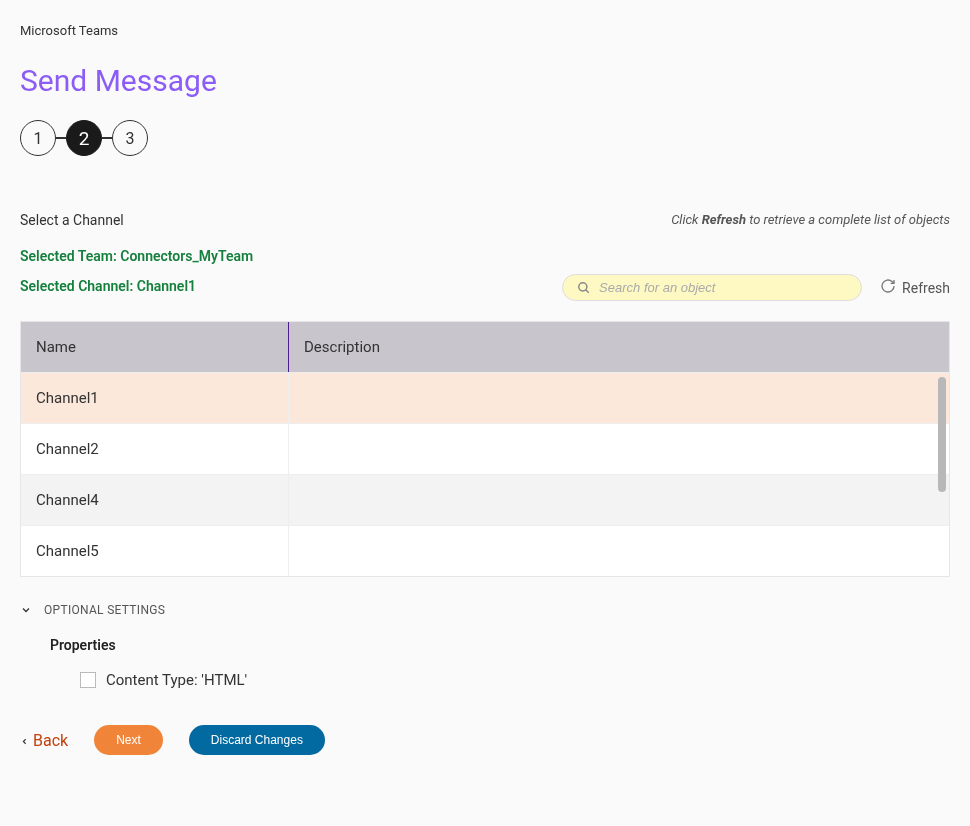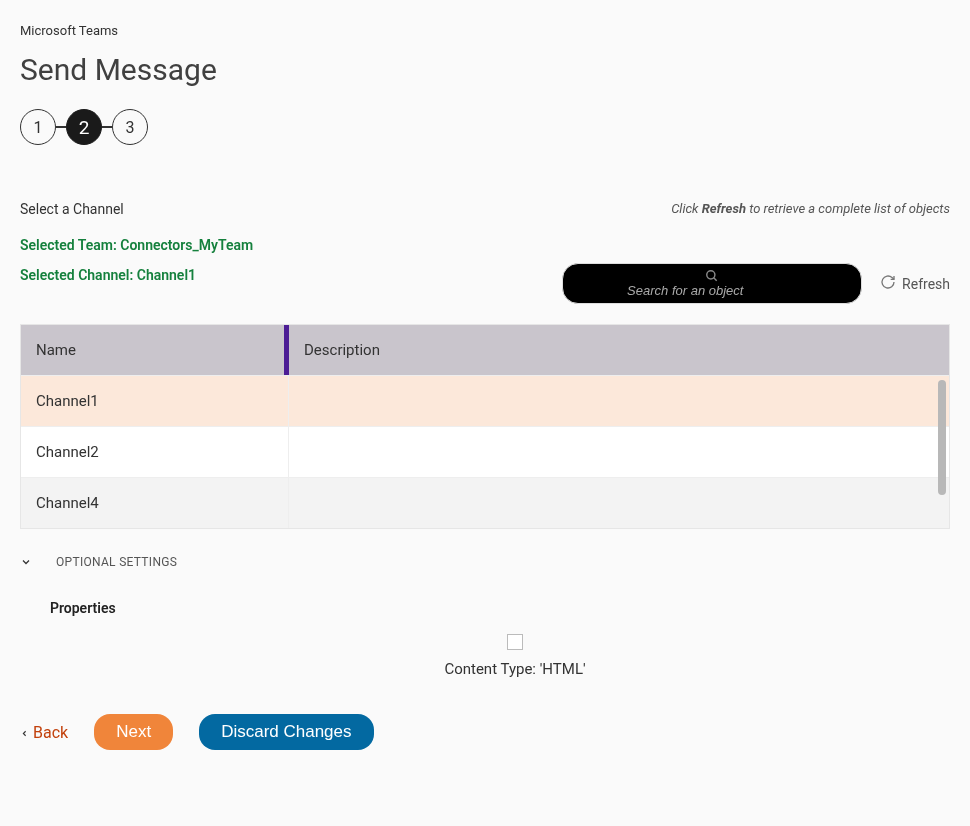--- a/index.html
+++ b/index.html
@@ -13,22 +13,23 @@
   }
   .breadcrumb {
     font-size: 13px;
     color: #333;
     display: inline-block;
     margin-bottom: 14px;
   }
   .page-title {
     font-size: 30px;
     font-weight: 400;
-    color: #404040;
+    color: #8b5cf6;
     margin-bottom: 22px;
+    margin-top: 11px;
   }
   .stepper {
     display: flex;
     align-items: center;
     margin-bottom: 56px;
   }
   .step {
     width: 36px;
     height: 36px;
     border-radius: 50%;
@@ -80,24 +81,23 @@
     align-items: center;
     gap: 18px;
     margin-top: -34px;
     margin-bottom: 20px;
   }
   .search-box {
     display: flex;
     align-items: center;
     border: 1px solid #ddd;
     border-radius: 16px;
-    background: #000000;
+    background: #fef9c3;
     padding: 5px 14px;
     width: 300px;
-    flex-direction: column;
   }
   .search-box input {
     border: none;
     outline: none;
     font-size: 13px;
     font-style: italic;
     color: #888;
     flex: 1;
     margin-left: 8px;
     background: transparent;
@@ -122,21 +122,21 @@
     background: #c9c5cc;
     height: 50px;
     align-items: center;
   }
   .th {
     padding: 0 15px;
     font-size: 15px;
     color: #333;
     font-weight: 400;
   }
-  .col-name { width: 268px; border-right: 5px solid #4c1d95; height:100%; display:flex; align-items:center;}
+  .col-name { width: 268px; border-right: 1px solid #4c1d95; height:100%; display:flex; align-items:center;}
   .col-desc { flex: 1; }
   .table-body {
     max-height: 250px;
     overflow-y: auto;
     text-align: right;
   }
   .tr {
     display: flex;
     height: 51px;
     align-items: center;
@@ -152,23 +152,23 @@
     right: 3px;
     top: 55px;
     width: 8px;
     height: 115px;
     background: #b8b8b8;
     border-radius: 4px;
   }
   .collapsible {
     display: flex;
     align-items: center;
-    gap: 24px;
+    gap: 12px;
     margin-top: 26px;
-    margin-bottom: 31px;
+    margin-bottom: 20px;
     cursor: pointer;
   }
   .collapsible-label {
     font-size: 12px;
     letter-spacing: 0.3px;
     color: #555;
   }
   .chevron-icon svg { display:block; }
   .properties-label {
     font-size: 14px;
@@ -176,21 +176,20 @@
     color: #222;
     margin-left: 30px;
     margin-bottom: 18px;
   }
   .checkbox-row {
     display: flex;
     align-items: center;
     gap: 10px;
     margin-left: 60px;
     margin-bottom: 36px;
-    flex-direction: column;
   }
   .checkbox {
     width: 16px;
     height: 16px;
     border: 1.5px solid #bbb;
     background: #fff;
   }
   .checkbox-label { font-size: 15px; color: #333; }
   .footer-buttons {
     display: flex;
@@ -202,21 +201,21 @@
     align-items: center;
     gap: 4px;
     font-size: 16px;
     color: #c2410c;
     cursor: pointer;
   }
   .btn {
     border: none;
     border-radius: 16px;
     padding: 8px 22px;
-    font-size: 17px;
+    font-size: 12px;
     cursor: pointer;
     color: #fff;
   }
   .btn-primary { background: #f0853a; }
   .btn-secondary { background: #0369a1; }
 </style>
 </head>
 <body>
 
 
@@ -275,20 +274,24 @@
         <div class="td col-desc"></div>
       </div>
       <div class="tr">
         <div class="td col-name">Channel2</div>
         <div class="td col-desc"></div>
       </div>
       <div class="tr">
         <div class="td col-name">Channel4</div>
         <div class="td col-desc"></div>
       </div>
+      <div class="tr">
+        <div class="td col-name">Channel5</div>
+        <div class="td col-desc"></div>
+      </div>
     </div>
   <div class="scrollbar-fake"></div>
 </div>
 
 <div class="collapsible">
   <span class="chevron-icon">
     <svg width="12" height="12" viewBox="0 0 24 24" fill="none" stroke="#333" stroke-width="2.5">
         <polyline points="6 9 12 15 18 9"></polyline>
       </svg>
   </span>

